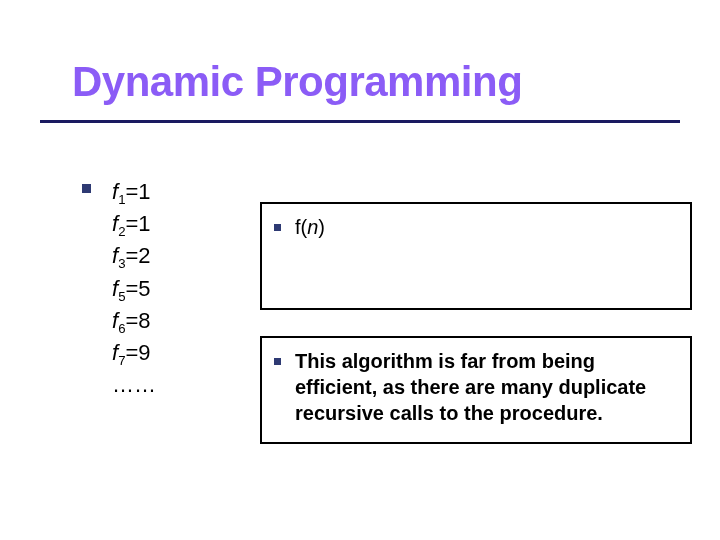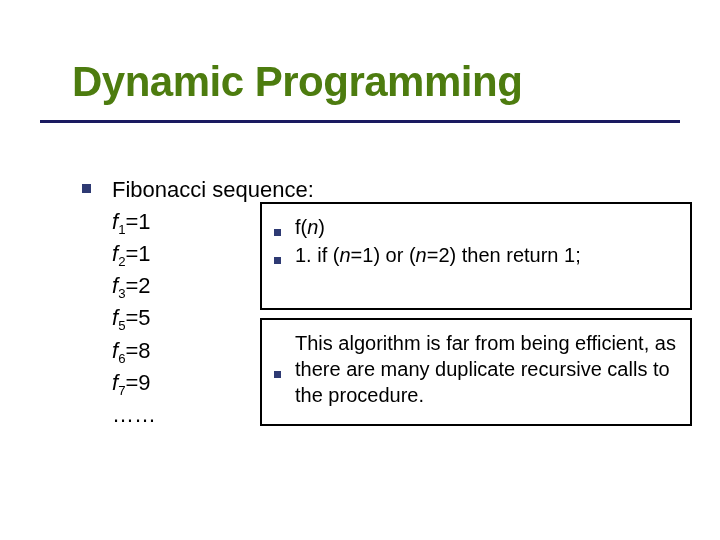--- a/index.html
+++ b/index.html
@@ -17,21 +17,21 @@
     height: 540px;
     box-sizing: border-box;
   }
   .title {
     position: absolute;
     left: 72px;
     top: 58px;
     font-family: Tahoma, Verdana, sans-serif;
     font-weight: 700;
     font-size: 42px;
-    color: #4d7c0f;
+    color: #8b5cf6;
     letter-spacing: -0.5px;
   }
   .rule {
     position: absolute;
     left: 40px;
     top: 120px;
     width: 640px;
     height: 0;
     border-top: 3px solid #1a1a60;
   }
@@ -81,27 +81,28 @@
     padding: 8px 12px 10px 12px;
   }
   .box1 {
     left: 260px;
     top: 202px;
     width: 432px;
     height: 108px;
   }
   .box2 {
     left: 260px;
-    top: 318px;
+    top: 336px;
     width: 432px;
     height: 108px;
+    font-weight: bold;
   }
   .inner-item {
     display: flex;
-    align-items: center;
+    align-items: flex-start;
     margin: 2px 0;
     font-size: 20px;
     line-height: 1.3;
   }
   .inner-bullet {
     flex: 0 0 auto;
     width: 7px;
     height: 7px;
     background: #2e3a73;
     margin-top: 10px;
@@ -118,41 +119,36 @@
 <body>
 
 <div class="slide">
 
   <div class="title">Dynamic Programming</div>
   <div class="rule"></div>
 
   <div class="top-bullet"></div>
 
   <div class="body">
-    <div class="seq-title">Fibonacci sequence:</div>
     <div class="seq-list">
       <div class="row"><span class="fi">f</span><sub>1</sub><span>=1</span></div>
       <div class="row"><span class="fi">f</span><sub>2</sub><span>=1</span></div>
       <div class="row"><span class="fi">f</span><sub>3</sub><span>=2</span></div>
       <div class="row"><span class="fi">f</span><sub>5</sub><span>=5</span></div>
       <div class="row"><span class="fi">f</span><sub>6</sub><span>=8</span></div>
       <div class="row"><span class="fi">f</span><sub>7</sub><span>=9</span></div>
       <div class="row">……</div>
     </div>
   </div>
 
   <div class="box box1">
     <div class="inner-item">
       <div class="inner-bullet"></div>
       <div class="inner-text"><span>f(</span><span class="nvar">n</span><span>)</span></div>
     </div>
-    <div class="inner-item">
-      <div class="inner-bullet"></div>
-      <div class="inner-text"><span>1. if (</span><span class="nvar">n</span><span>=1) or (</span><span class="nvar">n</span><span>=2) then return 1;</span></div>
-    </div>
   </div>
 
   <div class="box box2">
     <div class="inner-item">
       <div class="inner-bullet"></div>
       <div class="inner-text">This algorithm is far from being efficient, as there are many duplicate recursive calls to the procedure.</div>
     </div>
   </div>
 
 </div>

